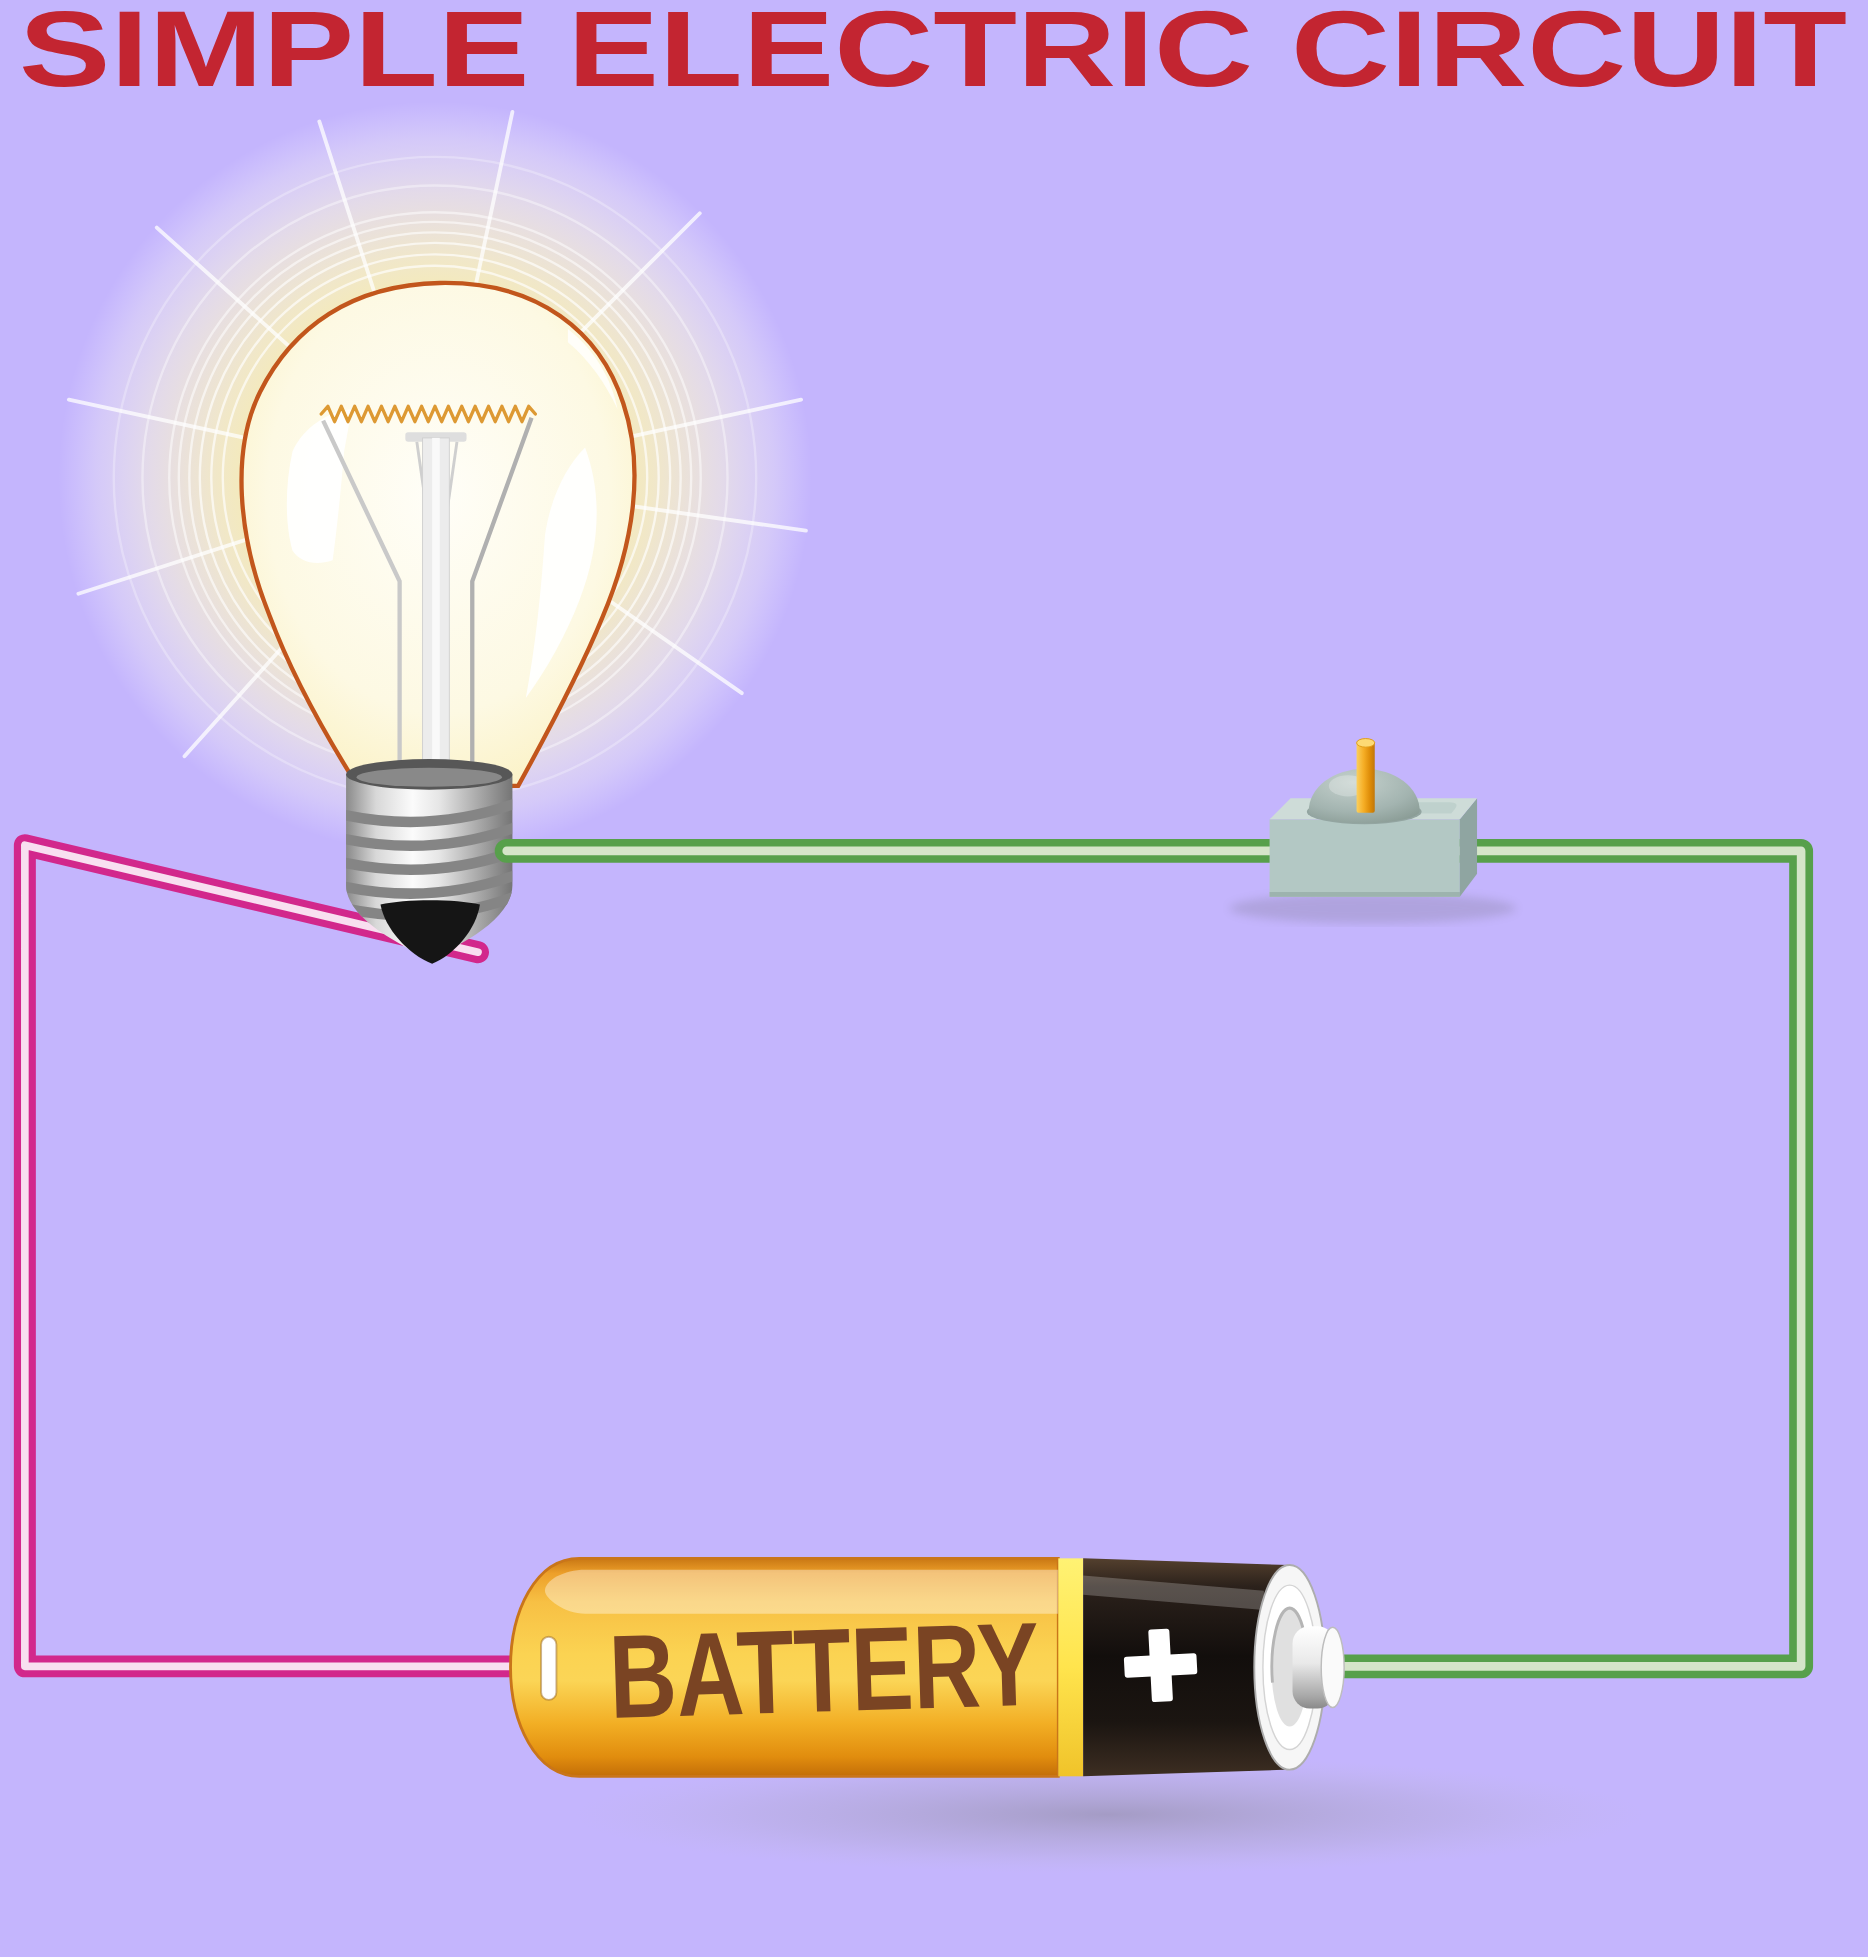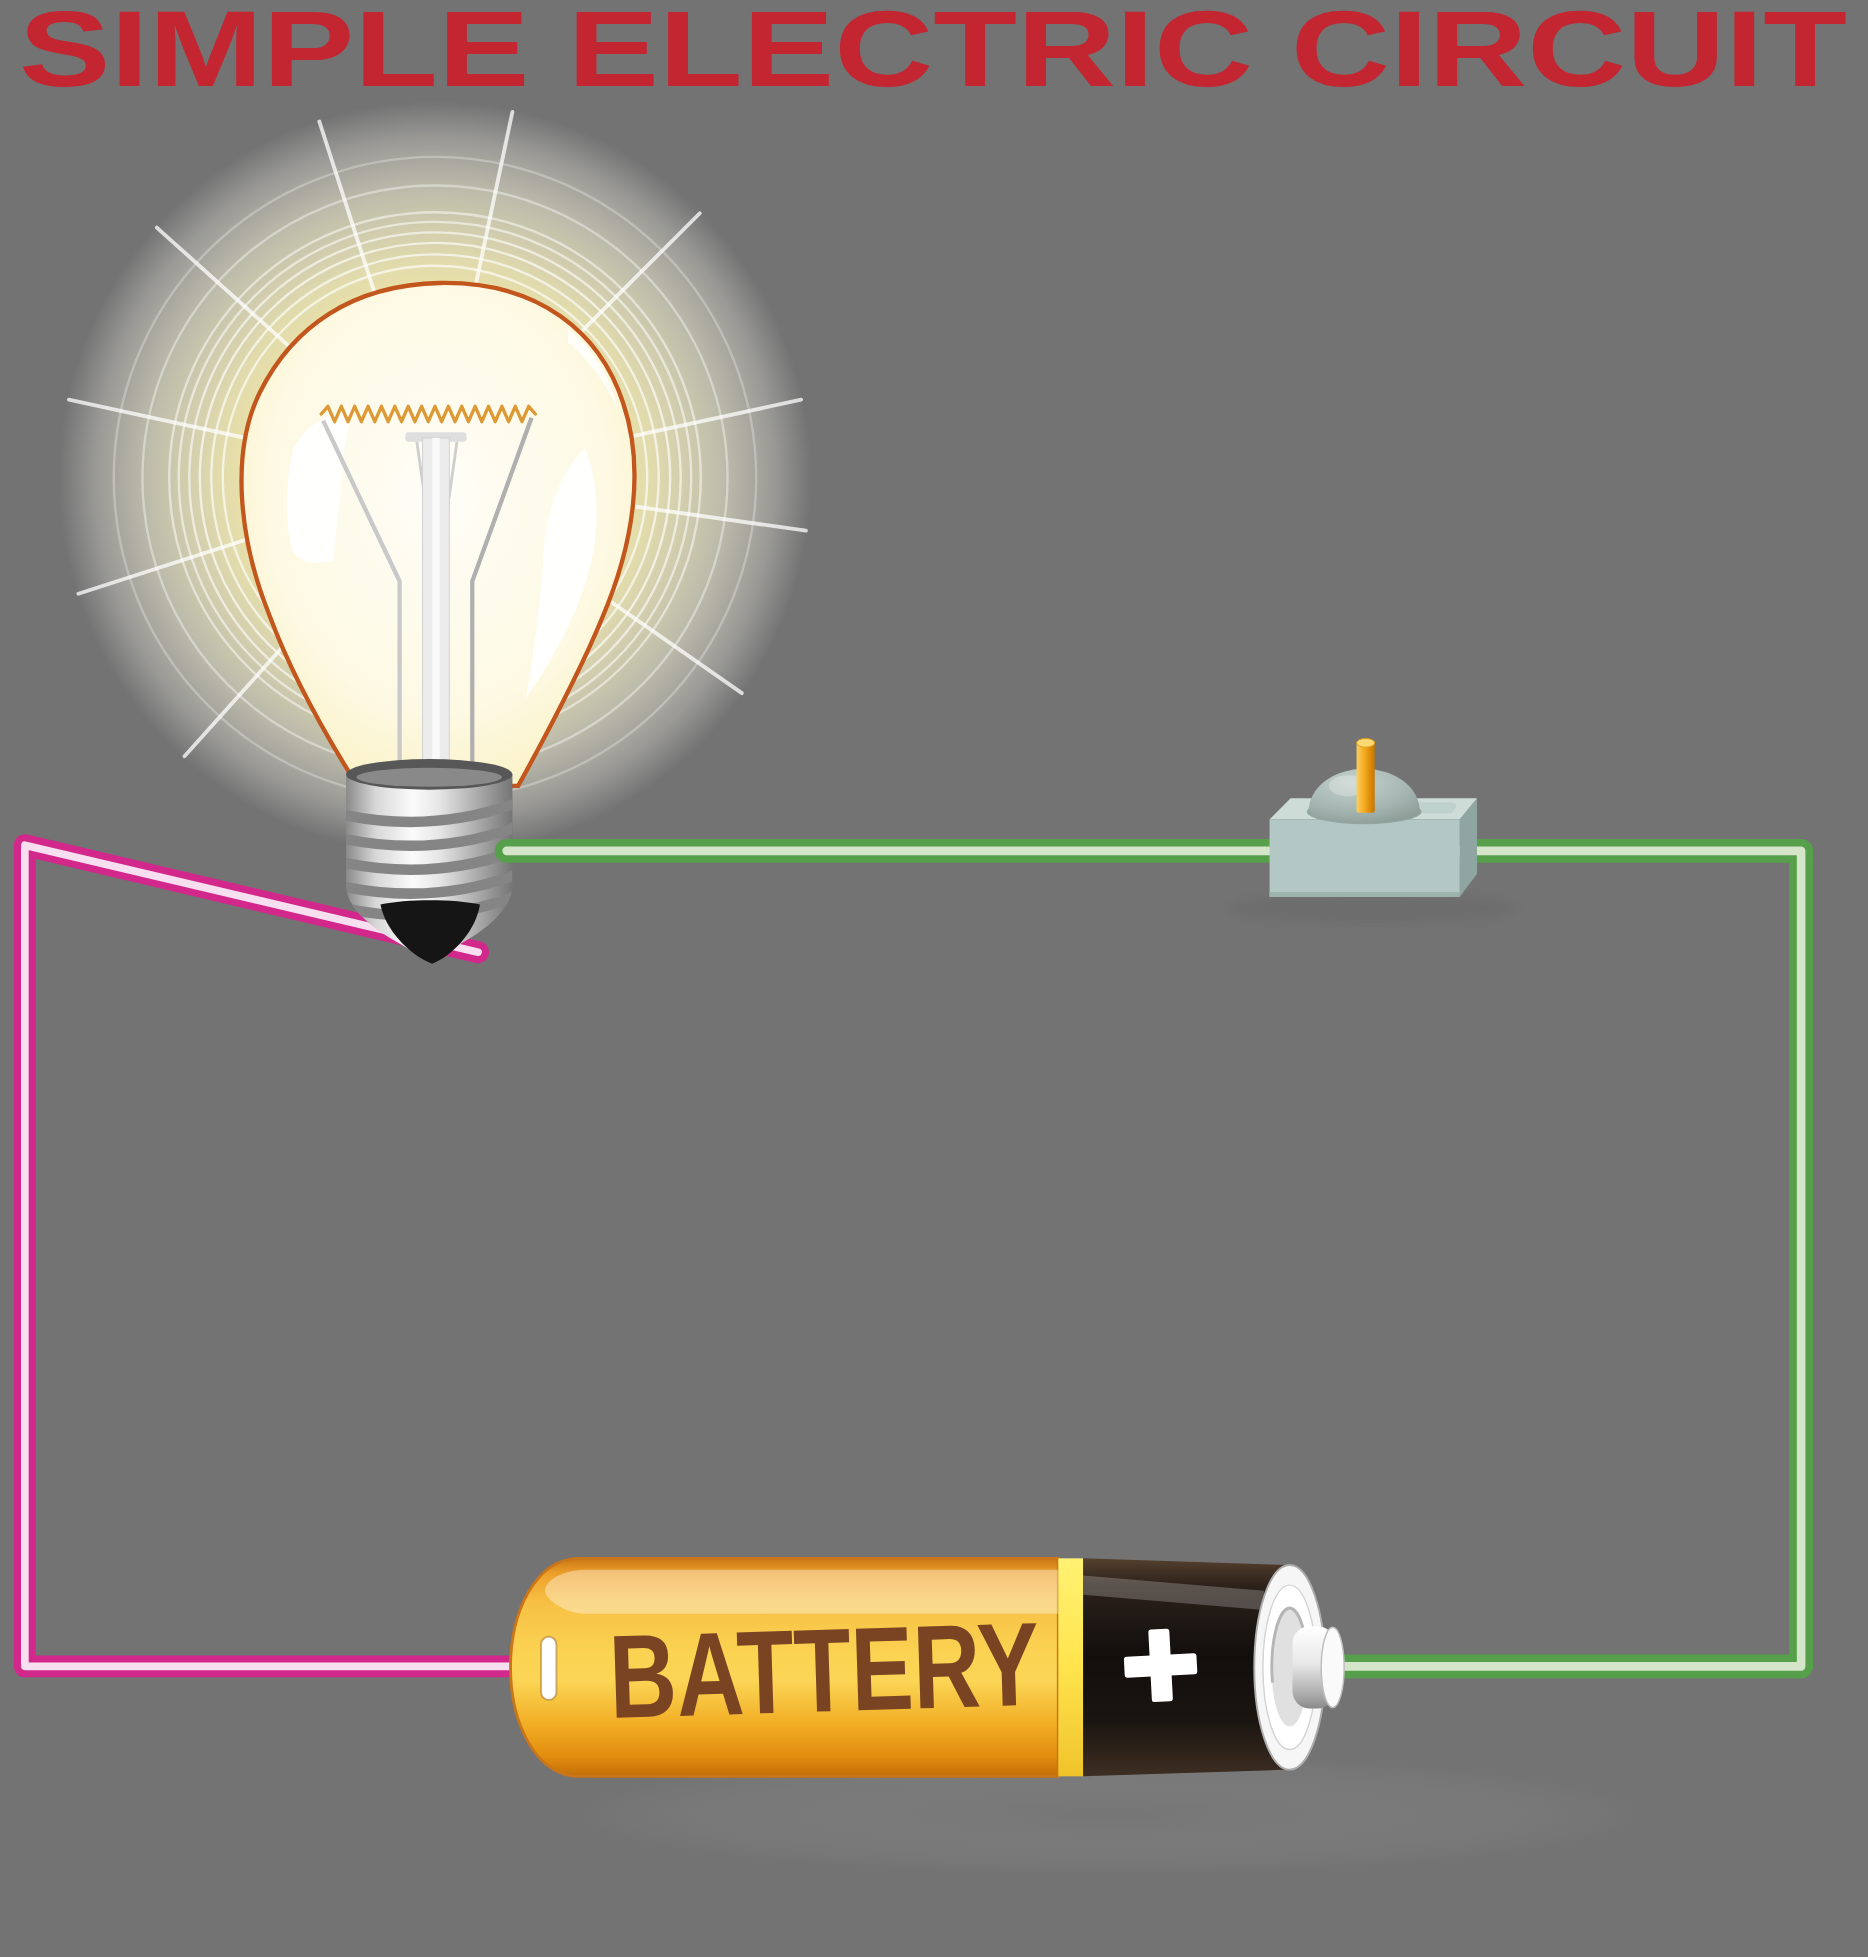--- a/index.html
+++ b/index.html
@@ -1,16 +1,16 @@
 <!DOCTYPE html>
 <html><head>
 <meta charset="utf-8">
 <style>
   html,body{margin:0;padding:0;background:#ffffff;}
-  #canvas{position:relative;width:1869px;height:1958px;background:#737373;overflow:hidden;
+  #canvas{position:relative;width:1869px;height:1958px;background:#c4b5fd;overflow:hidden;
           font-family:"Liberation Sans",sans-serif;}
   svg{position:absolute;left:0;top:0;}
   text{font-family:"Liberation Sans",sans-serif;}
 </style>
 </head>
 <body>
 
 <div id="canvas">
 <svg width="1869" height="1958" viewBox="0 0 1955 2048">
   <defs>

